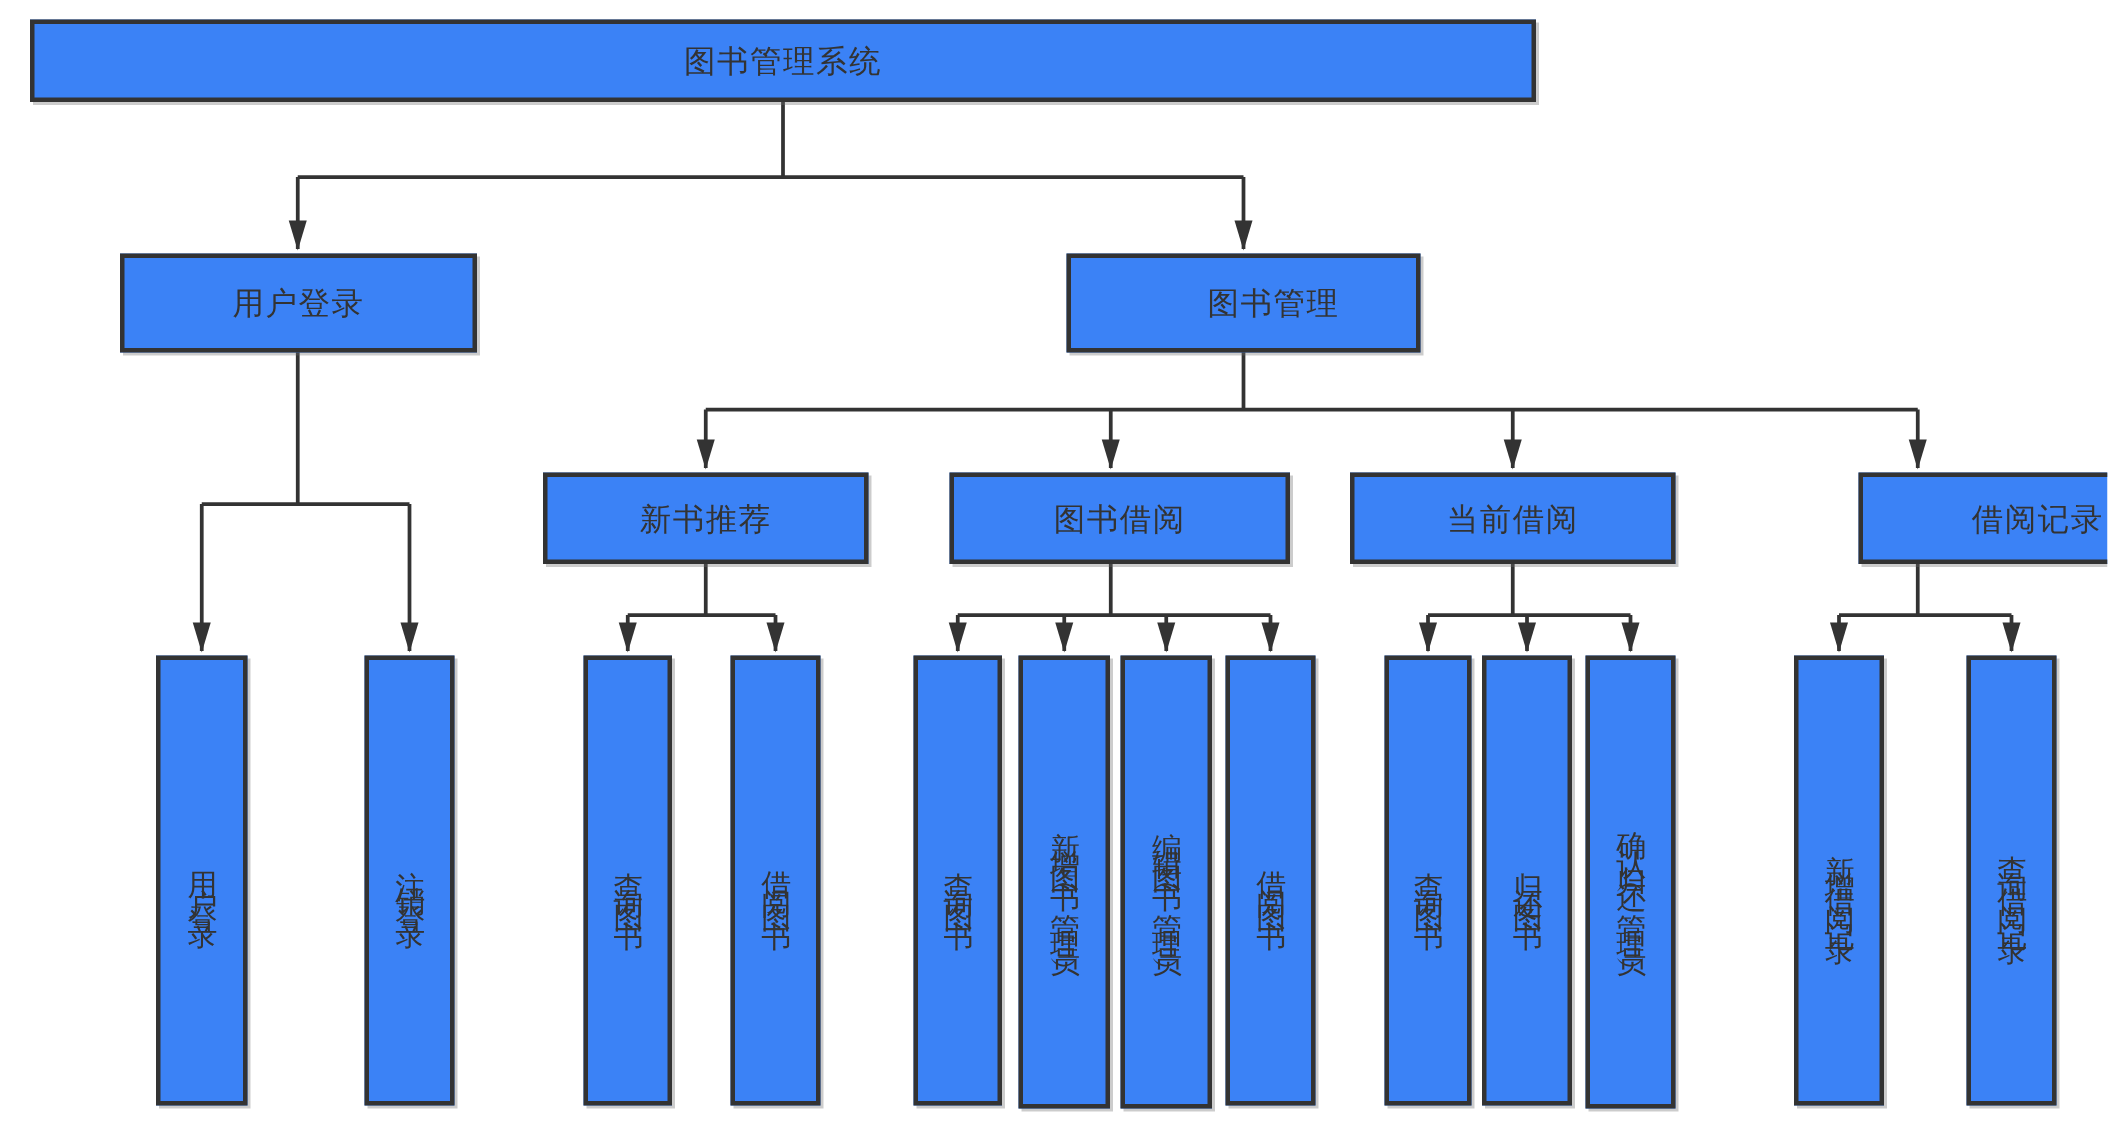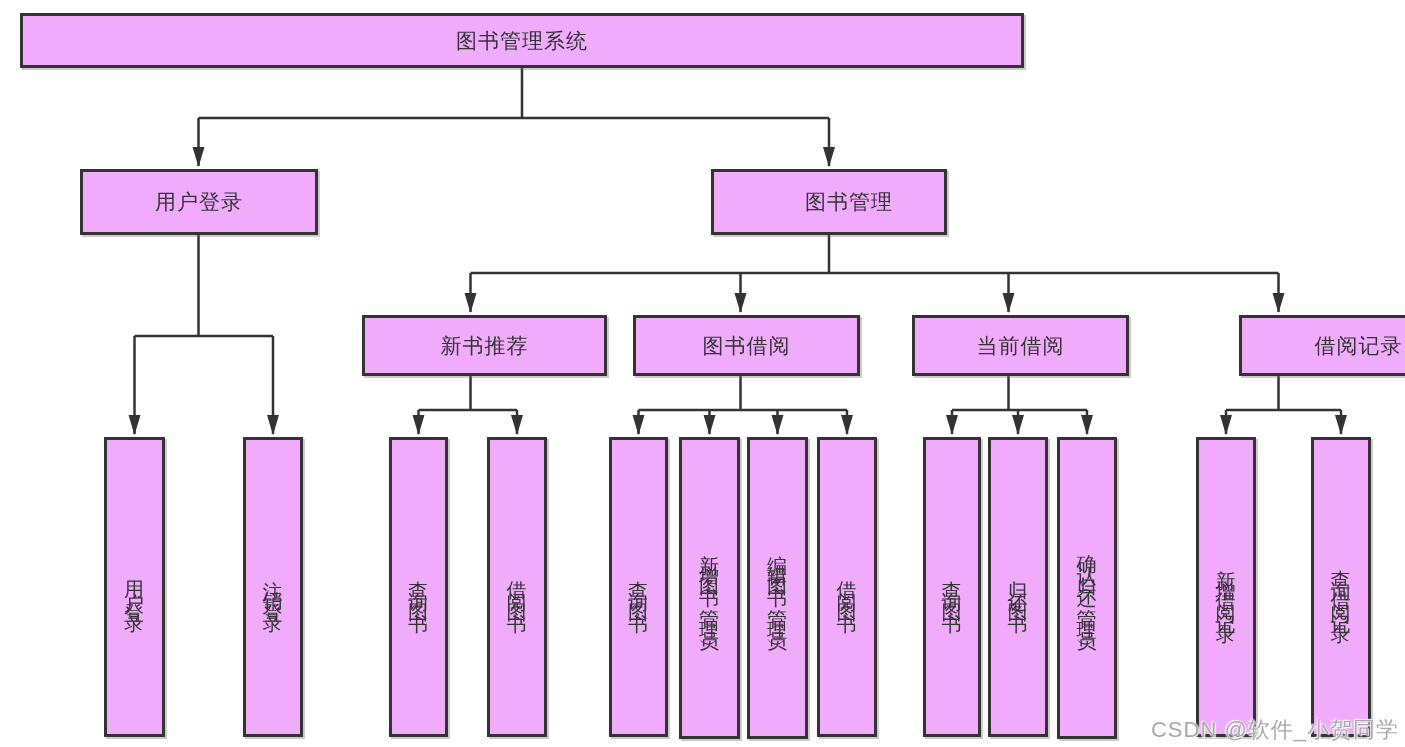--- a/index.html
+++ b/index.html
@@ -14,21 +14,21 @@
   #connectors {
     position: absolute;
     left: 0; top: 0;
     width: 1405px; height: 747px;
     pointer-events: none;
   }
   .node {
     position: absolute;
     box-sizing: border-box;
     border: 3px solid #333333;
-    background: #f0abfc;
+    background: #3b82f6;
     box-shadow: 2px 2px 0 rgba(110,110,110,0.35);
     display: flex;
     align-items: center;
     justify-content: center;
     color: #333333;
   }
   .hbox span {
     font-size: 21px;
     letter-spacing: 1px;
     white-space: nowrap;
@@ -113,27 +113,27 @@
     <span>图书管理系统</span>
   </div>
 
   <div class="node hbox" style="left:80px; top:169px; width:238px; height:66px;">
     <span>用户登录</span>
   </div>
   <div class="node hbox" style="left:711px; top:169px; width:236px; height:66px;padding-left:40px;">
     <span>图书管理</span>
   </div>
 
-  <div class="node hbox" style="left:362px; top:315px; width:245px; height:61px;">
+  <div class="node hbox" style="left:362px; top:315px; width:217px; height:61px;">
     <span>新书推荐</span>
   </div>
   <div class="node hbox" style="left:633px; top:315px; width:227px; height:61px;">
     <span>图书借阅</span>
   </div>
-  <div class="node hbox" style="left:900px; top:315px; width:217px; height:61px;margin-left:12px;">
+  <div class="node hbox" style="left:900px; top:315px; width:217px; height:61px;">
     <span>当前借阅</span>
   </div>
   <div class="node hbox" style="left:1239px; top:315px; width:239px; height:61px;align-items:center;">
     <span>借阅记录</span>
   </div>
 
   <div class="node vbox" style="left:104px; top:437px; width:61px; height:300px;">
     <span>用户登录</span>
   </div>
   <div class="node vbox" style="left:243px; top:437px; width:60px; height:300px;">
@@ -170,15 +170,14 @@
     <span>确认归还（管理员）</span>
   </div>
 
   <div class="node vbox" style="left:1196px; top:437px; width:60px; height:300px;">
     <span>新增借阅记录</span>
   </div>
   <div class="node vbox" style="left:1311px; top:437px; width:60px; height:300px;">
     <span>查询借阅记录</span>
   </div>
 
-  <div id="watermark">CSDN @软件_小贺同学</div>
 
 </div>
 
 </body></html>

